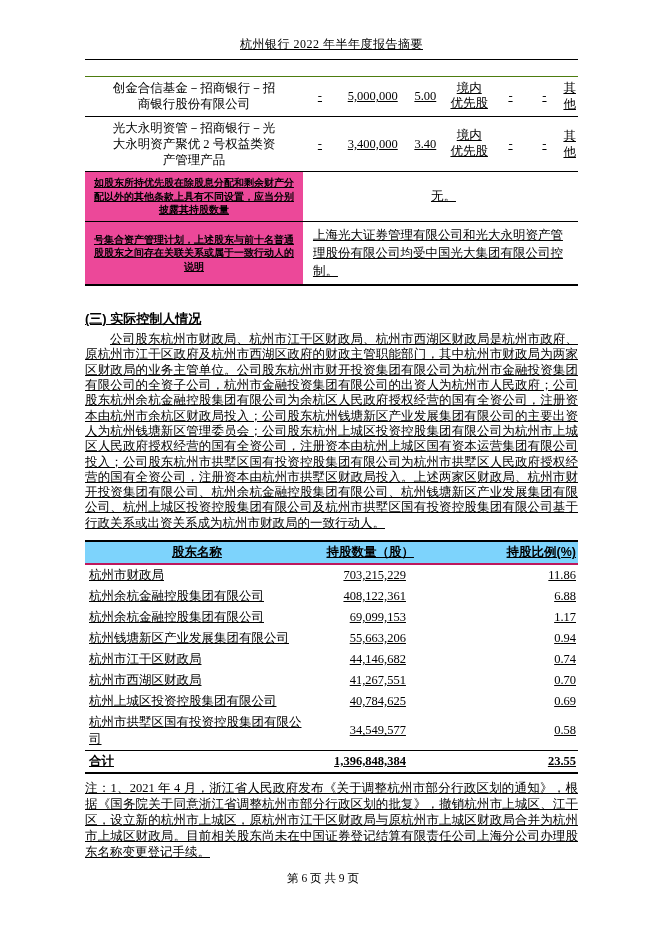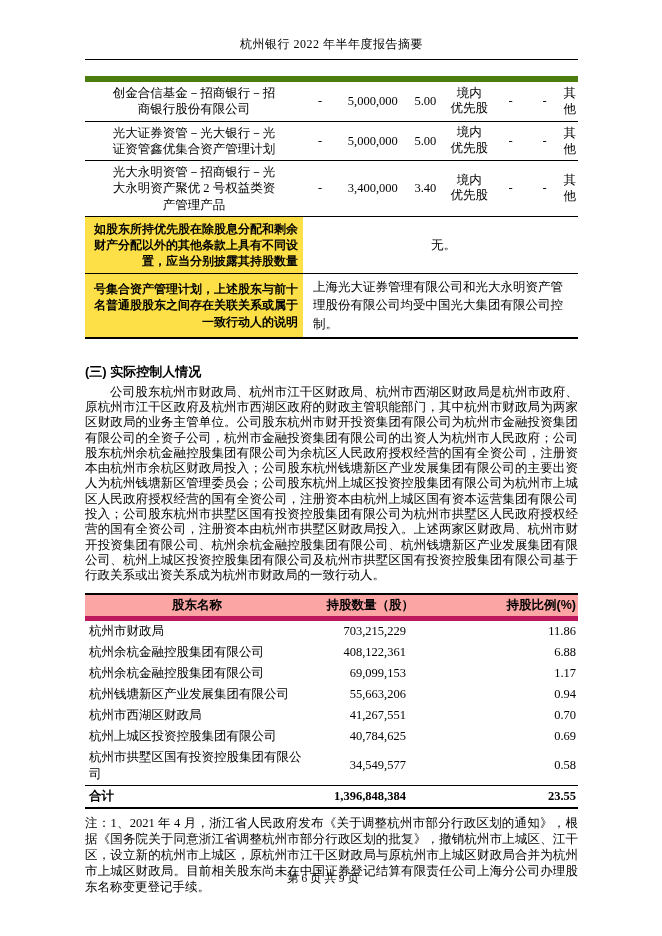--- a/index.html
+++ b/index.html
@@ -6,53 +6,54 @@
   .page{
     position:relative;
     width:662px;height:936px;
     background:#ffffff;
     margin:0 auto;
     font-family:"Liberation Serif","DejaVu Serif",serif;
     color:#000;
     overflow:hidden;
     box-sizing:border-box;
     padding:36px 84px 12px 85px;
+    text-decoration:underline;
   }
   
   .doc-header{border-bottom:1px solid #000;padding-bottom:6px;margin-bottom:16px;}
   .doc-title{text-align:center;font-size:12px;letter-spacing:.5px;}
   
   table{border-collapse:collapse;width:100%;}
-  .t1{border-top:6px solid #4d7c0f;}
+  .t1{border-top:1px solid #4d7c0f;}
   .t1 tr{border-bottom:1px solid #000;}
   .t1 tr.last{border-bottom:2.5px solid #000;}
   .t1 td{padding:3px 2px;font-size:12.5px;line-height:1.3;vertical-align:middle;}
   .t1 .c-name{width:42%;text-align:center;}
   .t1 .c-name .nm{display:inline-block;max-width:164px;}
   .t1 .c-sm{width:7%;text-align:center;}
   .t1 .c-num{width:14%;text-align:right;padding-right:8px;}
   .t1 .c-pct{width:8%;text-align:center;}
   .t1 .c-type{width:10%;text-align:center;line-height:1.25;}
   .t1 .c-oth{width:8%;text-align:center;}
   .hei{font-family:"Liberation Sans","DejaVu Sans",sans-serif;}
   .t1 .c-label{
-    width:45%;background:#fde047;font-weight:bold;font-size:12px;
-    text-align:right;padding:4px 5px;line-height:1.35;
+    width:45%;background:#ec4899;font-weight:bold;font-size:10px;
+    text-align:center;padding:4px 5px;line-height:1.35;
   }
   .t1 .c-val{text-align:left;padding:4px 4px 4px 10px;font-size:12.5px;line-height:1.45;}
   .t1 .c-val.center{text-align:center;}
   
   .sec-heading{font-size:13px;font-weight:bold;margin:24px 0 4px 0;}
   .para{
     font-size:12.5px;line-height:15.3px;text-align:justify;
     text-indent:2em;margin:0;
   }
   
   .t2{margin-top:9px;border-top:2.5px solid #000;border-bottom:2.5px solid #000;}
-  .t2 thead tr{background:#fca5a5;border-bottom:5px solid #be185d;}
+  .t2 thead tr{background:#7dd3fc;border-bottom:2px solid #be185d;}
   .t2 th,.t2 td{font-size:12.5px;padding:2px 2px;height:17px;vertical-align:middle;}
   .t2 th{font-weight:bold;}
   .t2 .col-name{width:45%;text-align:left;padding-left:4px;}
   .t2 th.col-name{text-align:center;}
   .t2 .col-qty{width:27%;text-align:right;padding-right:34px;}
   .t2 th.col-qty{padding-right:26px;}
   .t2 .col-pct{width:28%;text-align:right;padding-right:2px;}
   .t2 tr.total{border-top:1px solid #000;font-weight:bold;}
   
   .note{font-size:12.5px;line-height:16px;text-align:justify;margin:6px 0 0 0;}
@@ -64,30 +65,20 @@
 <div class="page">
 
   <div class="doc-header">
     <div class="doc-title">杭州银行 2022 年半年度报告摘要</div>
   </div>
 
   <table class="t1">
     <tbody>
       <tr>
         <td class="c-name"><span class="nm">创金合信基金－招商银行－招商银行股份有限公司</span></td>
-        <td class="c-sm">-</td>
-        <td class="c-num">5,000,000</td>
-        <td class="c-pct">5.00</td>
-        <td class="c-type"><span>境内</span><br><span>优先股</span></td>
-        <td class="c-sm">-</td>
-        <td class="c-sm">-</td>
-        <td class="c-oth">其他</td>
-      </tr>
-      <tr>
-        <td class="c-name"><span class="nm">光大证券资管－光大银行－光证资管鑫优集合资产管理计划</span></td>
         <td class="c-sm">-</td>
         <td class="c-num">5,000,000</td>
         <td class="c-pct">5.00</td>
         <td class="c-type"><span>境内</span><br><span>优先股</span></td>
         <td class="c-sm">-</td>
         <td class="c-sm">-</td>
         <td class="c-oth">其他</td>
       </tr>
       <tr>
         <td class="c-name"><span class="nm">光大永明资管－招商银行－光大永明资产聚优 2 号权益类资产管理产品</span></td>
@@ -137,20 +128,25 @@
         <td class="col-name">杭州余杭金融控股集团有限公司</td>
         <td class="col-qty">69,099,153</td>
         <td class="col-pct">1.17</td>
       </tr>
       <tr>
         <td class="col-name">杭州钱塘新区产业发展集团有限公司</td>
         <td class="col-qty">55,663,206</td>
         <td class="col-pct">0.94</td>
       </tr>
       <tr>
+        <td class="col-name">杭州市江干区财政局</td>
+        <td class="col-qty">44,146,682</td>
+        <td class="col-pct">0.74</td>
+      </tr>
+      <tr>
         <td class="col-name">杭州市西湖区财政局</td>
         <td class="col-qty">41,267,551</td>
         <td class="col-pct">0.70</td>
       </tr>
       <tr>
         <td class="col-name">杭州上城区投资控股集团有限公司</td>
         <td class="col-qty">40,784,625</td>
         <td class="col-pct">0.69</td>
       </tr>
       <tr>

